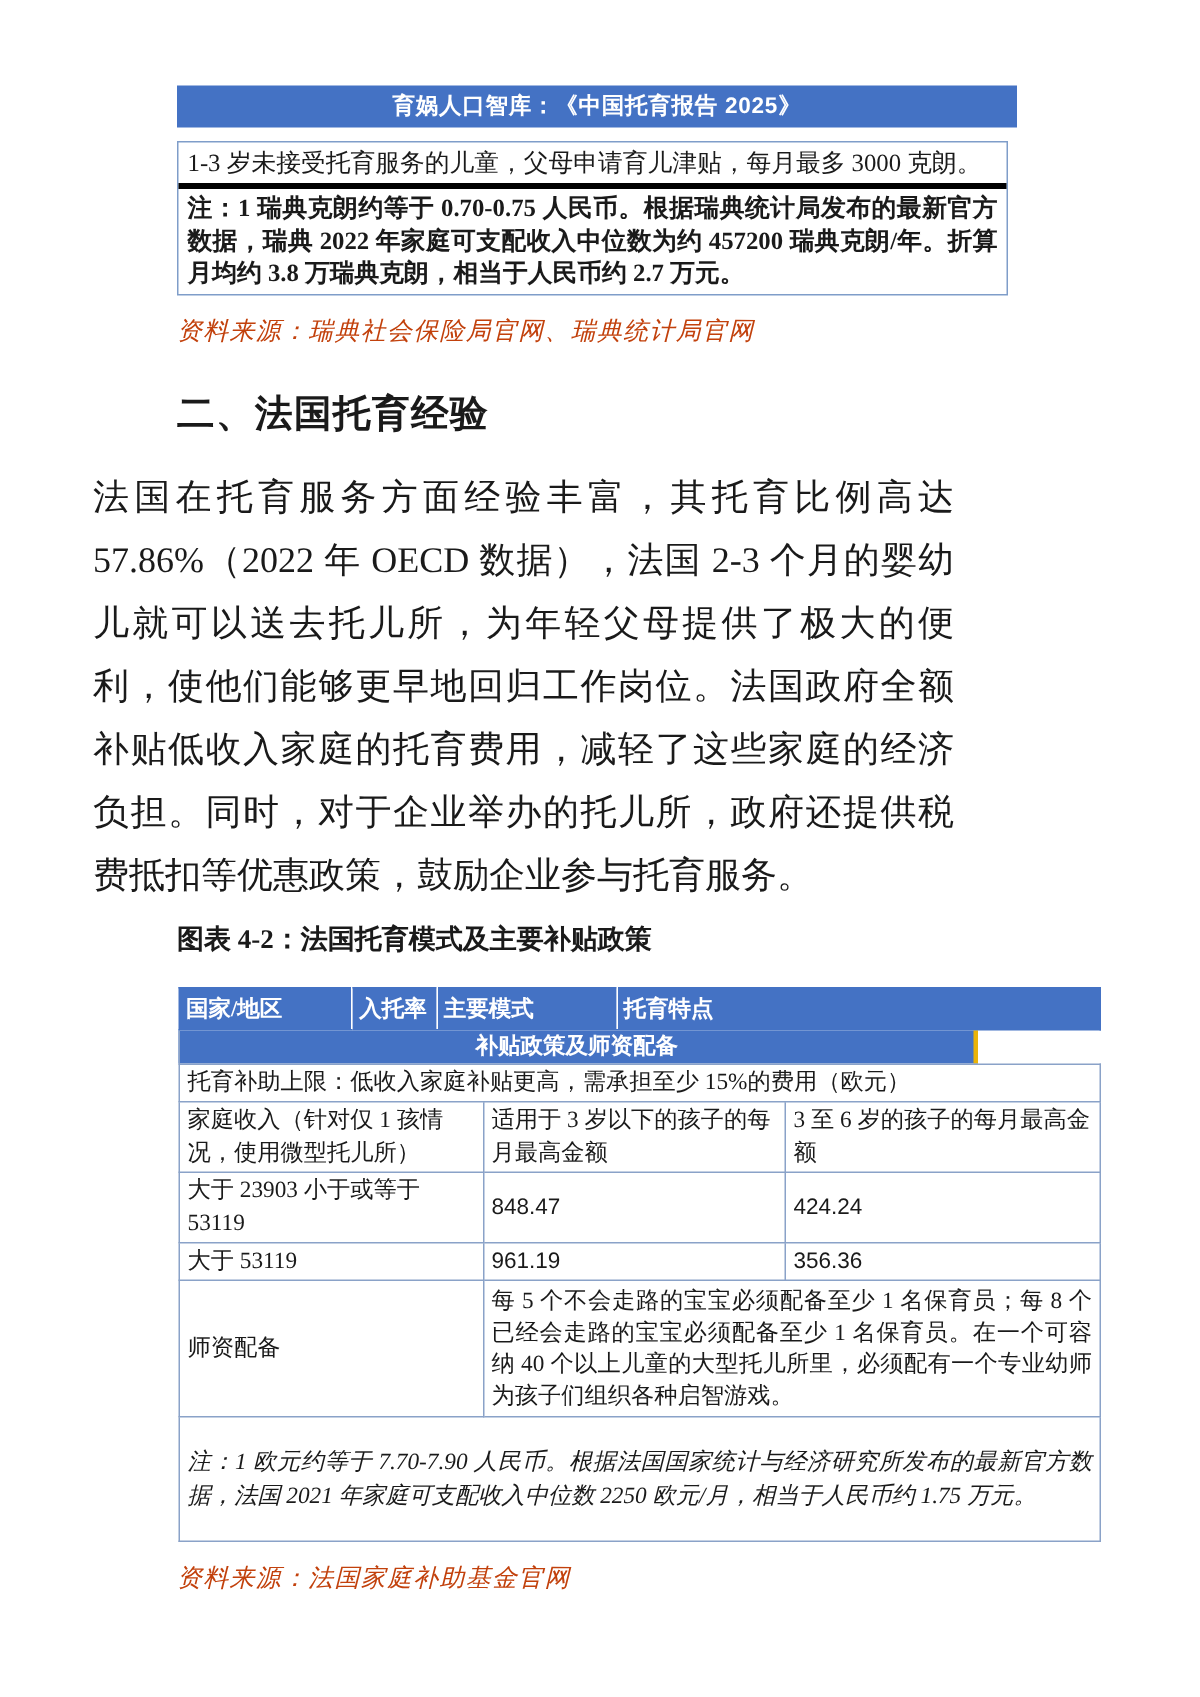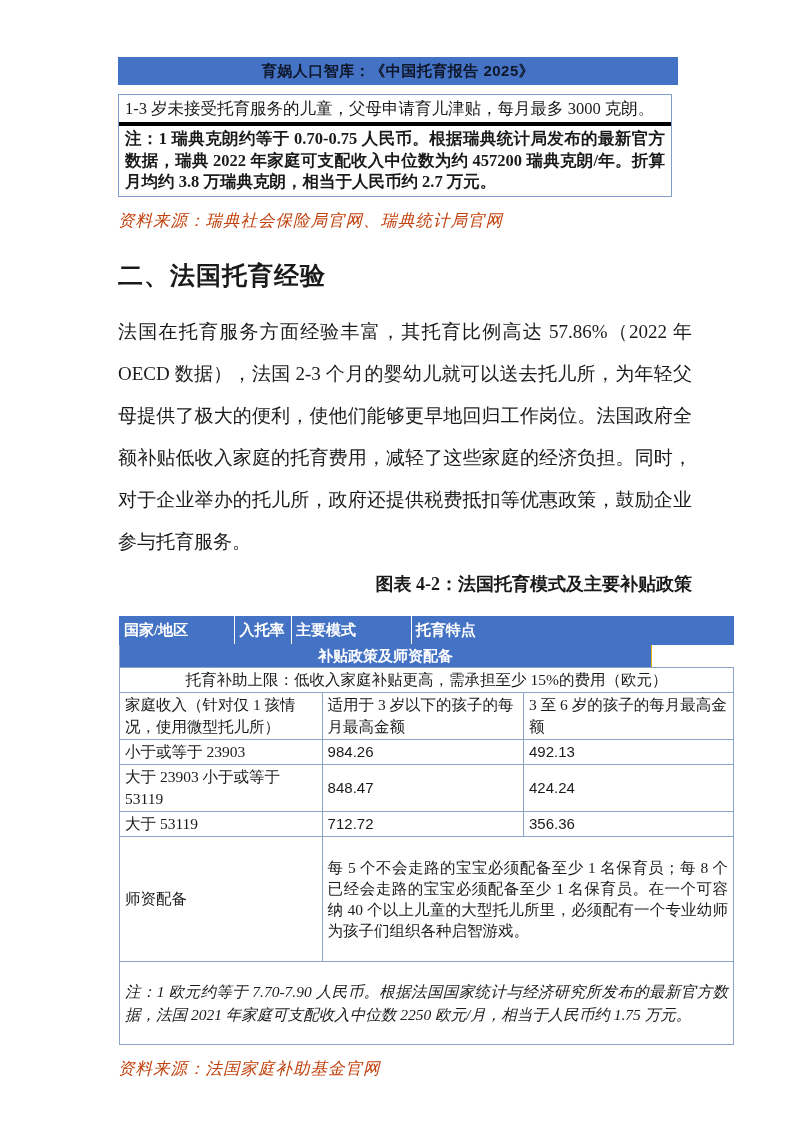--- a/index.html
+++ b/index.html
@@ -11,21 +11,21 @@
     position: relative;
     overflow: hidden;
   }
   .page { width: 800px; height: 1131px; background: #fff; }
 
   
   .banner {
     margin: 57px 0 0 118px;
     width: 560px; height: 28px;
     background: #4472C4;
-    color: #0f172a;
+    color: #ffffff;
     font-family: "Liberation Sans", "DejaVu Sans", sans-serif;
     font-weight: bold;
     font-size: 15px; line-height: 28px;
     text-align: center;
     letter-spacing: 0.5px;
   }
 
   
   .sweden-box {
     margin: 9px 0 0 118px;
@@ -55,32 +55,32 @@
 
   .section-heading {
     margin: 27px 0 0 118px;
     font-size: 25px;
     font-weight: bold;
     letter-spacing: 1px;
     font-family: Liberation Mono, monospace;
   }
 
   .paragraph {
-    margin: 19px 0 0 118px;
+    margin: 19px 0 0 62px;
     width: 574px;
-    font-size: 19px;
+    font-size: 24px;
     line-height: 42px;
     text-align: justify;
     text-justify: inter-ideograph;
   }
 
   .fig-title {
     margin: 9px 0 0 118px;
     width: 574px;
-    text-align: right;
+    text-align: left;
     font-size: 18px;
     font-weight: bold;
   }
 
   
   .table-wrap { margin: 20px 0 0 119px; width: 533px; }
   table { border-collapse: collapse; width: 615px; table-layout: fixed; }
   td, th { border: 1px solid #8aa2c8; vertical-align: middle; }
 
   .tblA th {
@@ -93,35 +93,35 @@
     height: 28px;
   }
   .tblA th:last-child { border-right-color: #4472C4; }
   .tblA td {
     font-size: 15.5px; line-height: 23px;
     padding: 2px 4px;
     height: 52px;
   }
   .banner-row {
     background: #4472C4; color: #fff;
-    border-left: 1px solid #8aa2c8; border-right: 1px solid #eab308;
+    border-left: 1px solid #8aa2c8; border-right: 3px solid #eab308;
     height: 22px; line-height: 22px;
     text-align: center;
     font-size: 15px; font-weight: bold;
   }
   .tblB td {
     font-size: 15.5px; line-height: 22px;
     padding: 1px 5px;
   }
-  .tblB .cap-row td { height: 25px; text-align: center; }
+  .tblB .cap-row td { height: 25px; }
   .tblB .hdr3 td { height: 46px; vertical-align: middle; }
   .tblB .r-s td { height: 24px; }
   .tblB .r-m td { height: 38px; }
   .tblB .num { font-family: "Liberation Sans", "DejaVu Sans", sans-serif; font-size: 15px; }
-  .tblB .staff-text { line-height: 21px; height: 86px; text-align: justify; padding: 20px 5px; }
+  .tblB .staff-text { line-height: 21px; height: 86px; text-align: justify; padding: 3px 5px; }
   .tblB .note-cell { line-height: 23px; height: 74px; text-align: justify; padding: 18px 5px; font-style: italic; }
 </style>
 </head>
 <body>
 
 <div class="page">
 
   <div class="banner">
     <span>育娲人口智库：《中国托育报告 2025》</span>
   </div>
@@ -168,33 +168,28 @@
         </colgroup>
       <tbody>
           <tr class="cap-row">
         <td colspan="3">托育补助上限：低收入家庭补贴更高，需承担至少 15%的费用（欧元）</td>
       </tr>
       <tr class="hdr3">
         <td>家庭收入（针对仅 1 孩情况，使用微型托儿所）</td>
         <td>适用于 3 岁以下的孩子的每月最高金额</td>
         <td>3 至 6 岁的孩子的每月最高金额</td>
       </tr>
-      <tr class="r-s">
-        <td>小于或等于 23903</td>
-        <td class="num">984.26</td>
-        <td class="num">492.13</td>
-      </tr>
       <tr class="r-m">
         <td>大于 23903 小于或等于 53119</td>
         <td class="num">848.47</td>
         <td class="num">424.24</td>
       </tr>
       <tr class="r-s">
         <td>大于 53119</td>
-        <td class="num">712.72</td>
+        <td class="num">961.19</td>
         <td class="num">356.36</td>
       </tr>
       <tr>
         <td>师资配备</td>
         <td colspan="2" class="staff-text">每 5 个不会走路的宝宝必须配备至少 1 名保育员；每 8 个已经会走路的宝宝必须配备至少 1 名保育员。在一个可容纳 40 个以上儿童的大型托儿所里，必须配有一个专业幼师为孩子们组织各种启智游戏。</td>
       </tr>
       <tr>
         <td colspan="3" class="note-cell">注：1 欧元约等于 7.70-7.90 人民币。根据法国国家统计与经济研究所发布的最新官方数据，法国 2021 年家庭可支配收入中位数 2250 欧元/月，相当于人民币约 1.75 万元。</td>
       </tr>
     </tbody>

